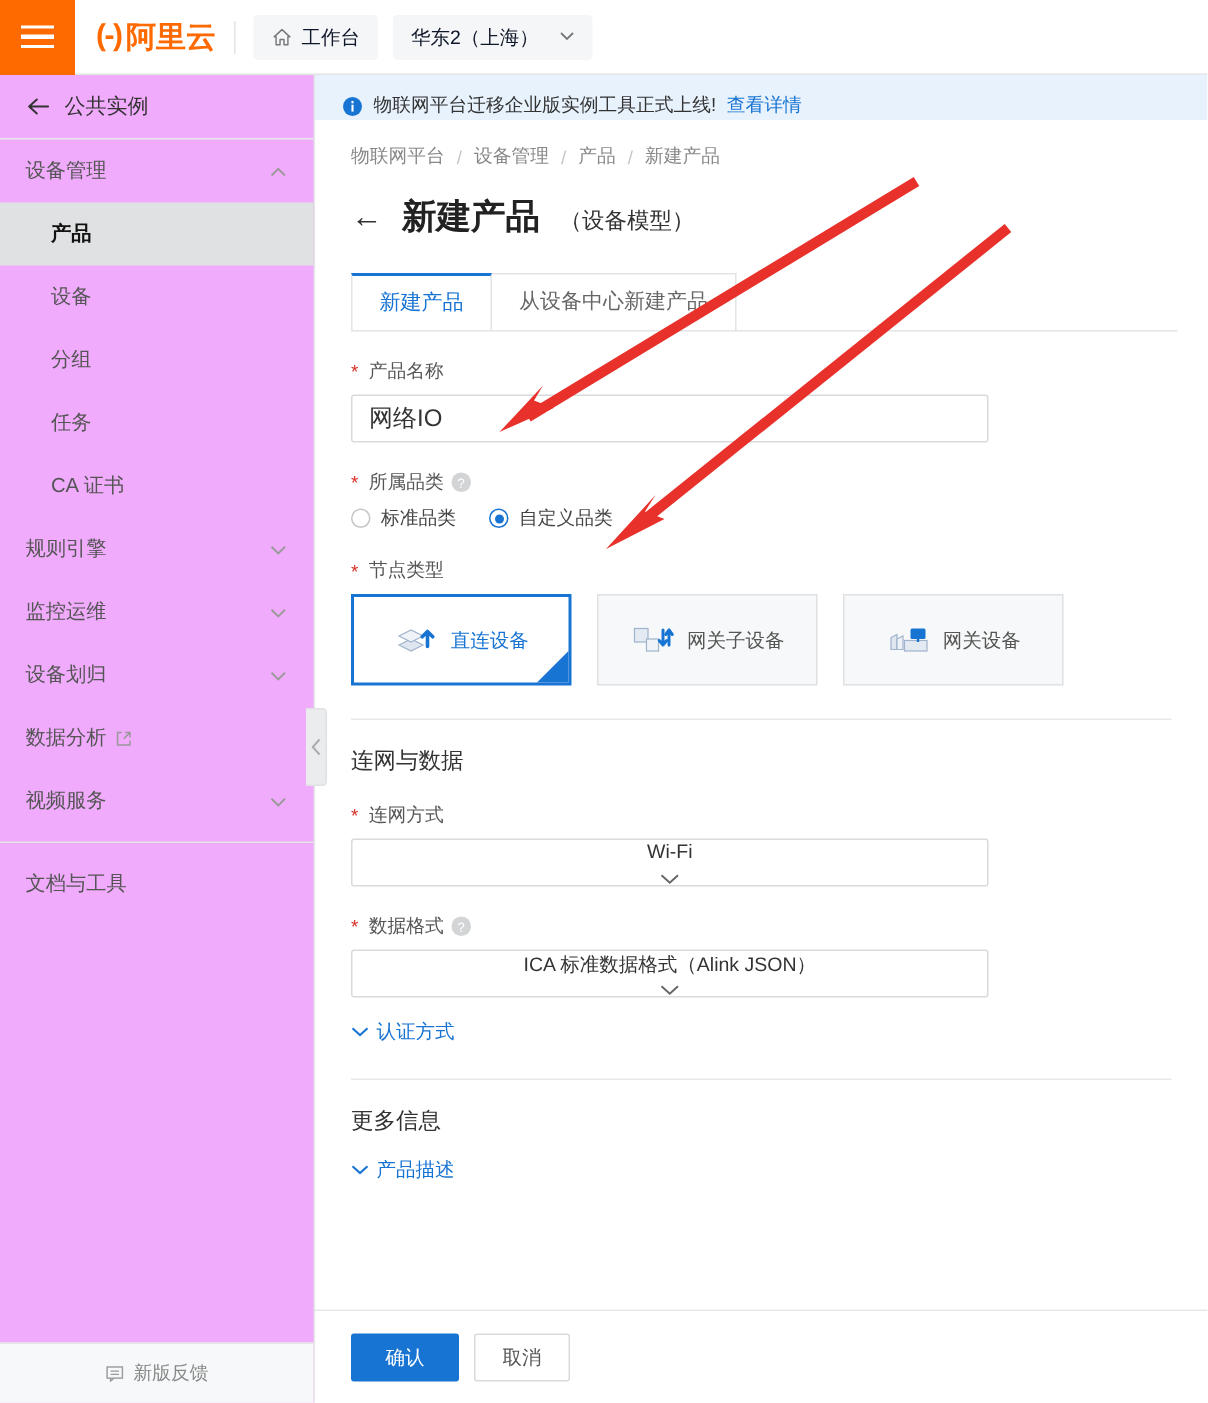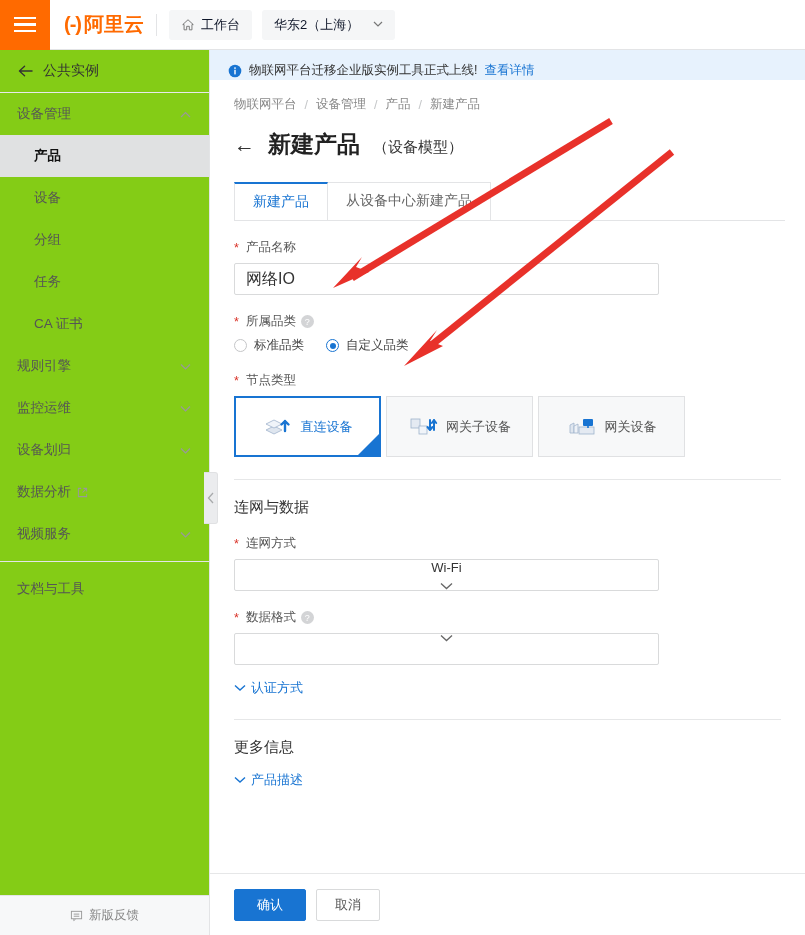--- a/index.html
+++ b/index.html
@@ -31,21 +31,21 @@
     height: 30px; padding: 0 12px; background: #f5f6f7;
     border-radius: 3px; font-size: 13px; color: #0f172a; cursor: pointer;
     margin-right: 10px;
   }
   .hdr-btn svg { display: block; }
   .chev { margin-left: 8px; }
 
   
   .sidebar {
     position: absolute; top: 50px; left: 0; width: 210px; height: 885px;
-    background: #84cc16; border-right: 1px solid #e3e4e6;
+    background: #f0abfc; border-right: 1px solid #e3e4e6;
   }
   .side-back {
     display: flex; align-items: center; gap: 10px;
     height: 43px; padding: 0 18px; font-size: 14px; color: #333;
     cursor: pointer; border-bottom: 1px solid #e8e9ea;
   }
   .side-group {
     display: flex; align-items: center; justify-content: space-between;
     height: 42px; padding: 0 18px 0 17px; font-size: 13.5px;
     color: #555; cursor: pointer;
@@ -137,21 +137,21 @@
   .radio-dot {
     width: 13px; height: 13px; border-radius: 50%;
     border: 1px solid #c5c6c8; background: #fff;
     display: inline-flex; align-items: center; justify-content: center;
   }
   .radio-item.sel .radio-dot { border-color: #1874d2; border-width: 1px; }
   .radio-item.sel .radio-dot::after {
     content: ""; width: 6px; height: 6px; border-radius: 50%; background: #1874d2;
   }
 
-  .cards { display: flex; gap: 4px; margin-top: 2px; }
+  .cards { display: flex; gap: 16px; margin-top: 2px; }
   .card {
     width: 147px; height: 61px; border: 1px solid #e0e1e3;
     background: #f7f8f9; display: flex; align-items: center;
     justify-content: center; gap: 8px; cursor: pointer;
     font-size: 13px; color: #555; position: relative; margin-right: 1px;
   }
   .card.sel { border: 2px solid #1874d2; background: #fff; color: #1874d2; }
   .card-check {
     position: absolute; right: 0; bottom: 0;
     width: 0; height: 0;
@@ -428,20 +428,21 @@
         </div>
       </div>
 
       <div class="field">
         <div class="flabel">
           <span class="req">*</span>
           <span>数据格式</span>
           <span class="help-icon">?</span>
         </div>
         <div class="select-box">
+          <span>ICA 标准数据格式（Alink JSON）</span>
           <svg width="13" height="8" viewBox="0 0 13 8">
             <path d="M1 1.5 L6.5 6.5 L12 1.5" fill="none" stroke="#666" stroke-width="1.3"></path>
           </svg>
         </div>
       </div>
 
       <div class="collapse-link">
         <svg width="12" height="8" viewBox="0 0 12 8">
           <path d="M1 1.5 L6 6 L11 1.5" fill="none" stroke="#1874d2" stroke-width="1.4"></path>
         </svg>

